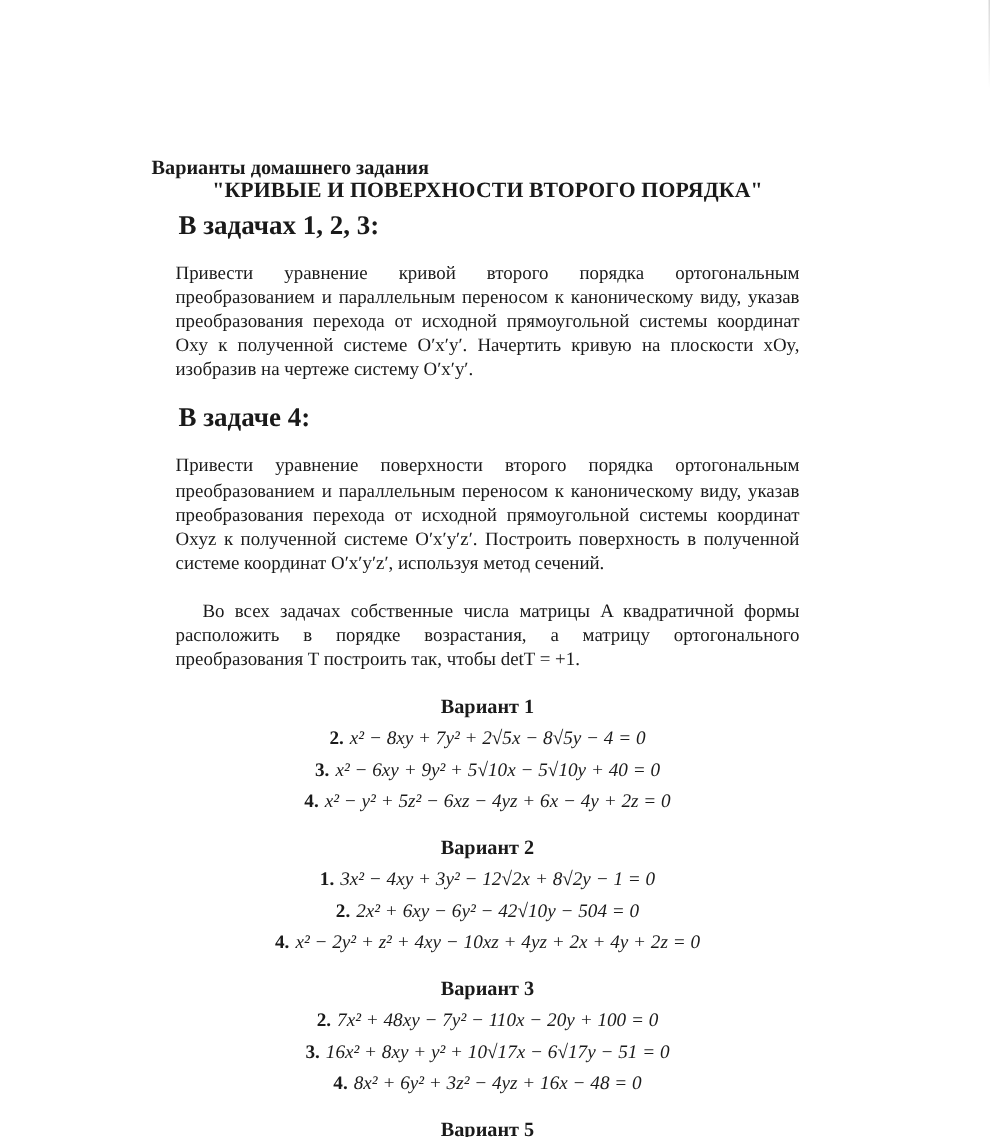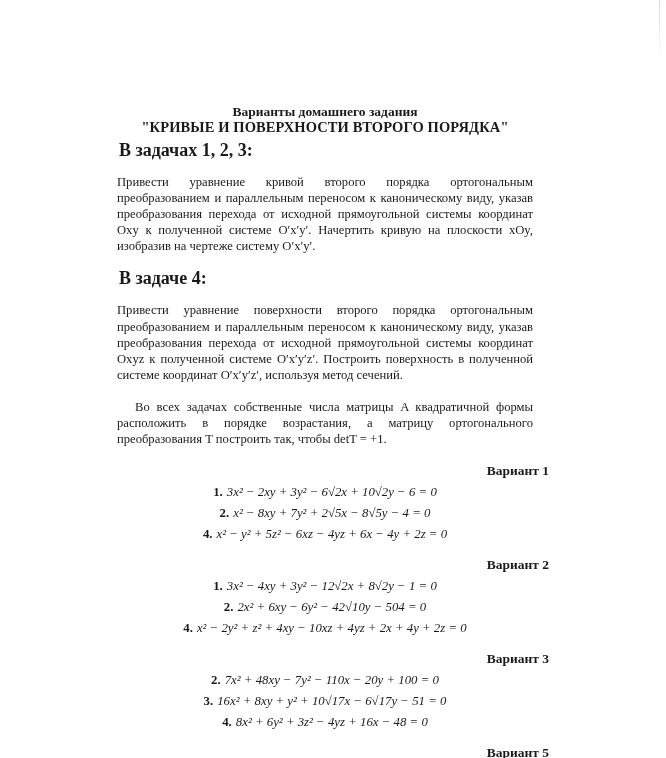--- a/index.html
+++ b/index.html
@@ -24,21 +24,21 @@
       background: linear-gradient(#d8d8d8, rgba(255,255,255,0));
     }
     .page {
       position: absolute;
       left: 101px;
       top: 104px;
       width: 448px;
       font-family: "Liberation Serif", "DejaVu Serif", serif;
     }
     .title-1 {
-      text-align: center;
+      text-align: left;
       font-weight: bold;
       font-size: 13.5px;
       line-height: 15px;
       margin: 0;
     }
     .title-2 {
       text-align: center;
       font-weight: bold;
       font-size: 14.5px;
       line-height: 17px;
@@ -54,21 +54,21 @@
     }
     .para {
       font-size: 12.6px;
       line-height: 16.1px;
       text-align: justify;
       margin: 16px;
       text-align-last: left;
     }
     .para.indent { text-indent: 18px; }
     .variant-title {
-      text-align: right;
+      text-align: center;
       font-weight: bold;
       font-size: 13.5px;
       line-height: 16px;
       margin: 12px 0 3px 0;
     }
     .eq {
       text-align: center;
       font-size: 12.8px;
       line-height: 21px;
       margin: 0;
@@ -94,22 +94,22 @@
   <p class="section-head">В задачах 1, 2, 3:</p>
   <p class="para">Привести уравнение кривой второго порядка ортогональным преобразованием и параллельным переносом к каноническому виду, указав преобразования перехода от исходной прямоугольной системы координат Oxy к полученной системе O′x′y′. Начертить кривую на плоскости xOy, изобразив на чертеже систему O′x′y′.</p>
 
   <p class="section-head">В задаче 4:</p>
   <p class="para">Привести уравнение поверхности второго порядка ортогональным преобразованием и параллельным переносом к каноническому виду, указав преобразования перехода от исходной прямоугольной системы координат Oxyz к полученной системе O′x′y′z′. Построить поверхность в полученной системе координат O′x′y′z′, используя метод сечений.</p>
 
   <p class="para indent">Во всех задачах собственные числа матрицы A квадратичной формы расположить в порядке возрастания, а матрицу ортогонального преобразования T построить так, чтобы detT = +1.</p>
 
   <div>
     <p class="variant-title">Вариант 1</p>
-    <p class="eq"><span class="num">1.</span><span class="expr">3x² − 2xy + 3y² − 6√2x + 10√2y − 6 = 0</span></p>
     <p class="eq"><span class="num">2.</span><span class="expr">x² − 8xy + 7y² + 2√5x − 8√5y − 4 = 0</span></p>
+    <p class="eq"><span class="num">3.</span><span class="expr">x² − 6xy + 9y² + 5√10x − 5√10y + 40 = 0</span></p>
     <p class="eq"><span class="num">4.</span><span class="expr">x² − y² + 5z² − 6xz − 4yz + 6x − 4y + 2z = 0</span></p>
   </div>
 
   <div>
     <p class="variant-title">Вариант 2</p>
     <p class="eq"><span class="num">1.</span><span class="expr">3x² − 4xy + 3y² − 12√2x + 8√2y − 1 = 0</span></p>
     <p class="eq"><span class="num">2.</span><span class="expr">2x² + 6xy − 6y² − 42√10y − 504 = 0</span></p>
     <p class="eq"><span class="num">4.</span><span class="expr">x² − 2y² + z² + 4xy − 10xz + 4yz + 2x + 4y + 2z = 0</span></p>
   </div>
 

